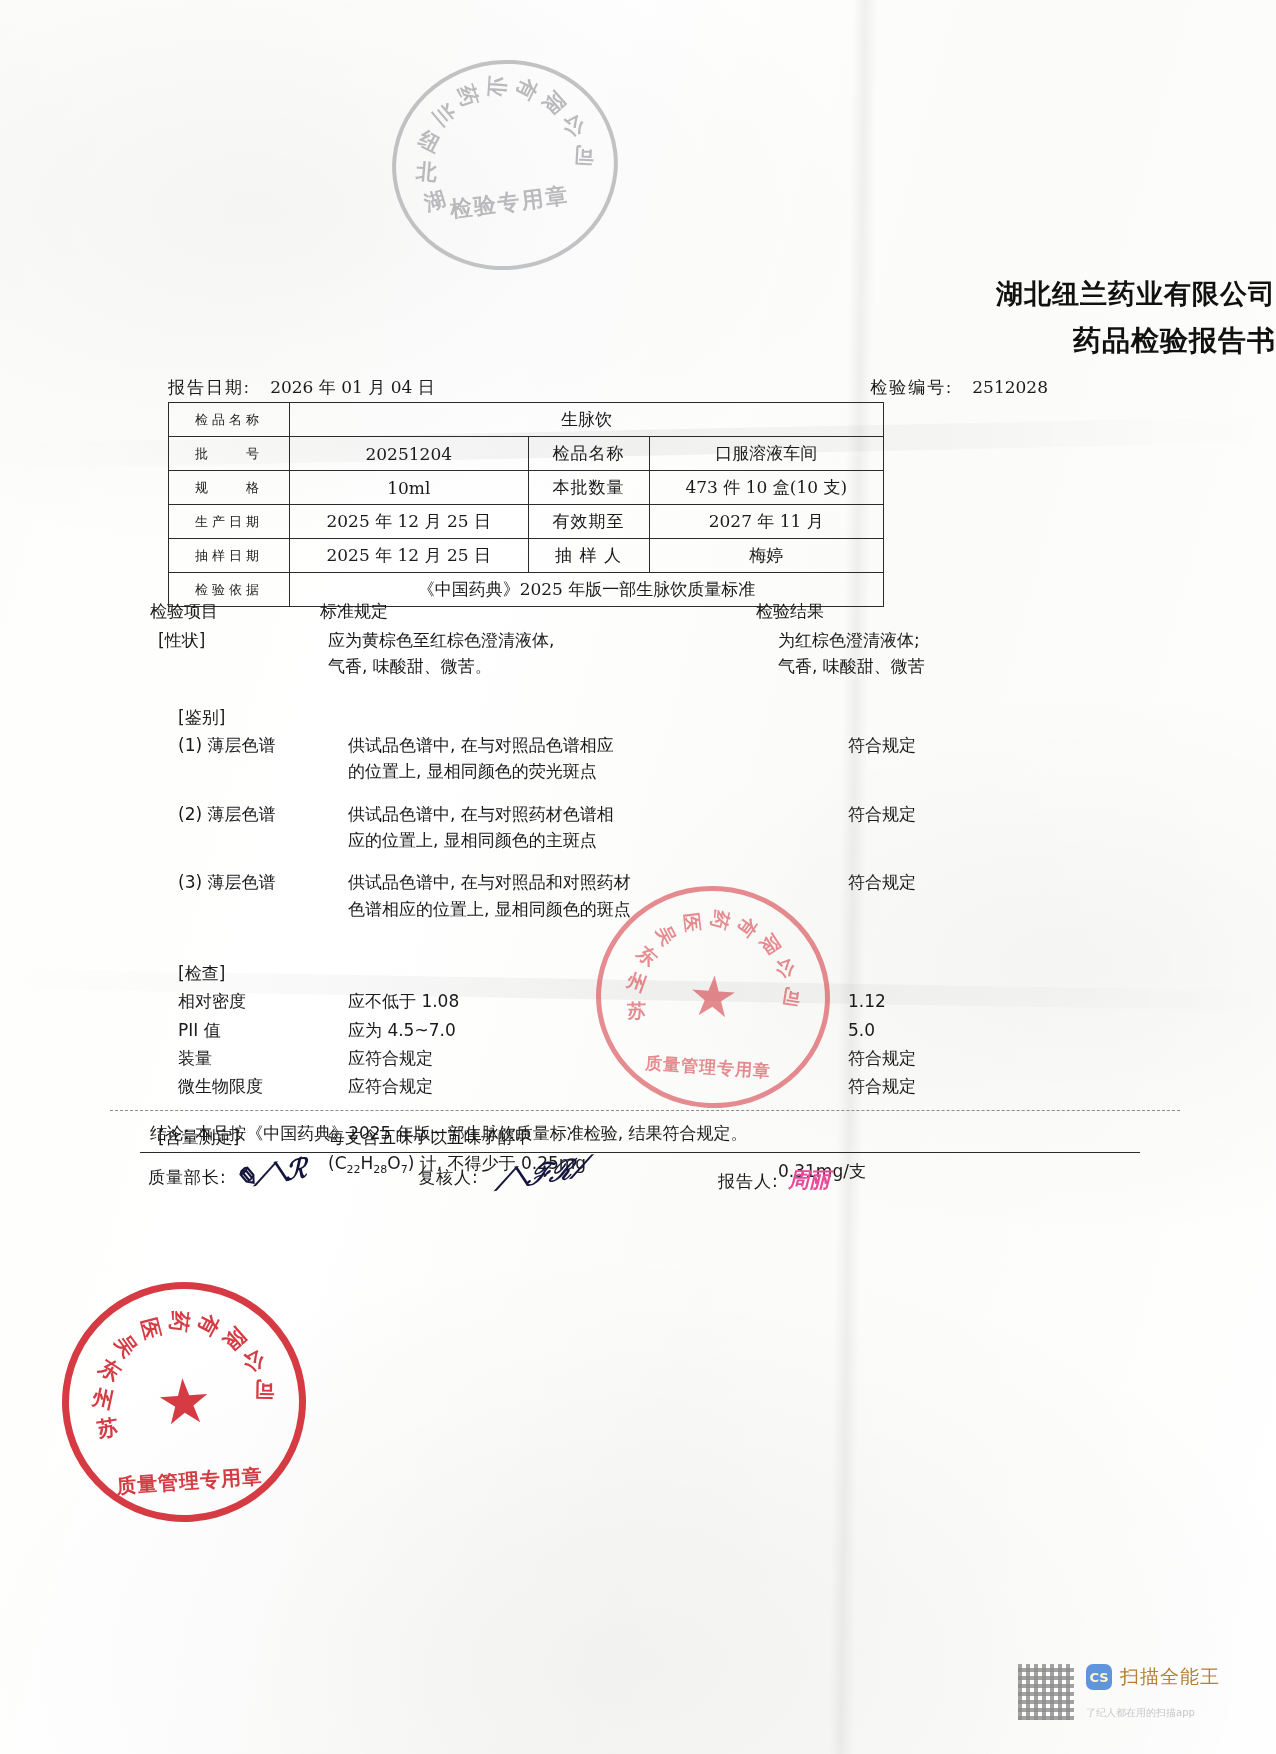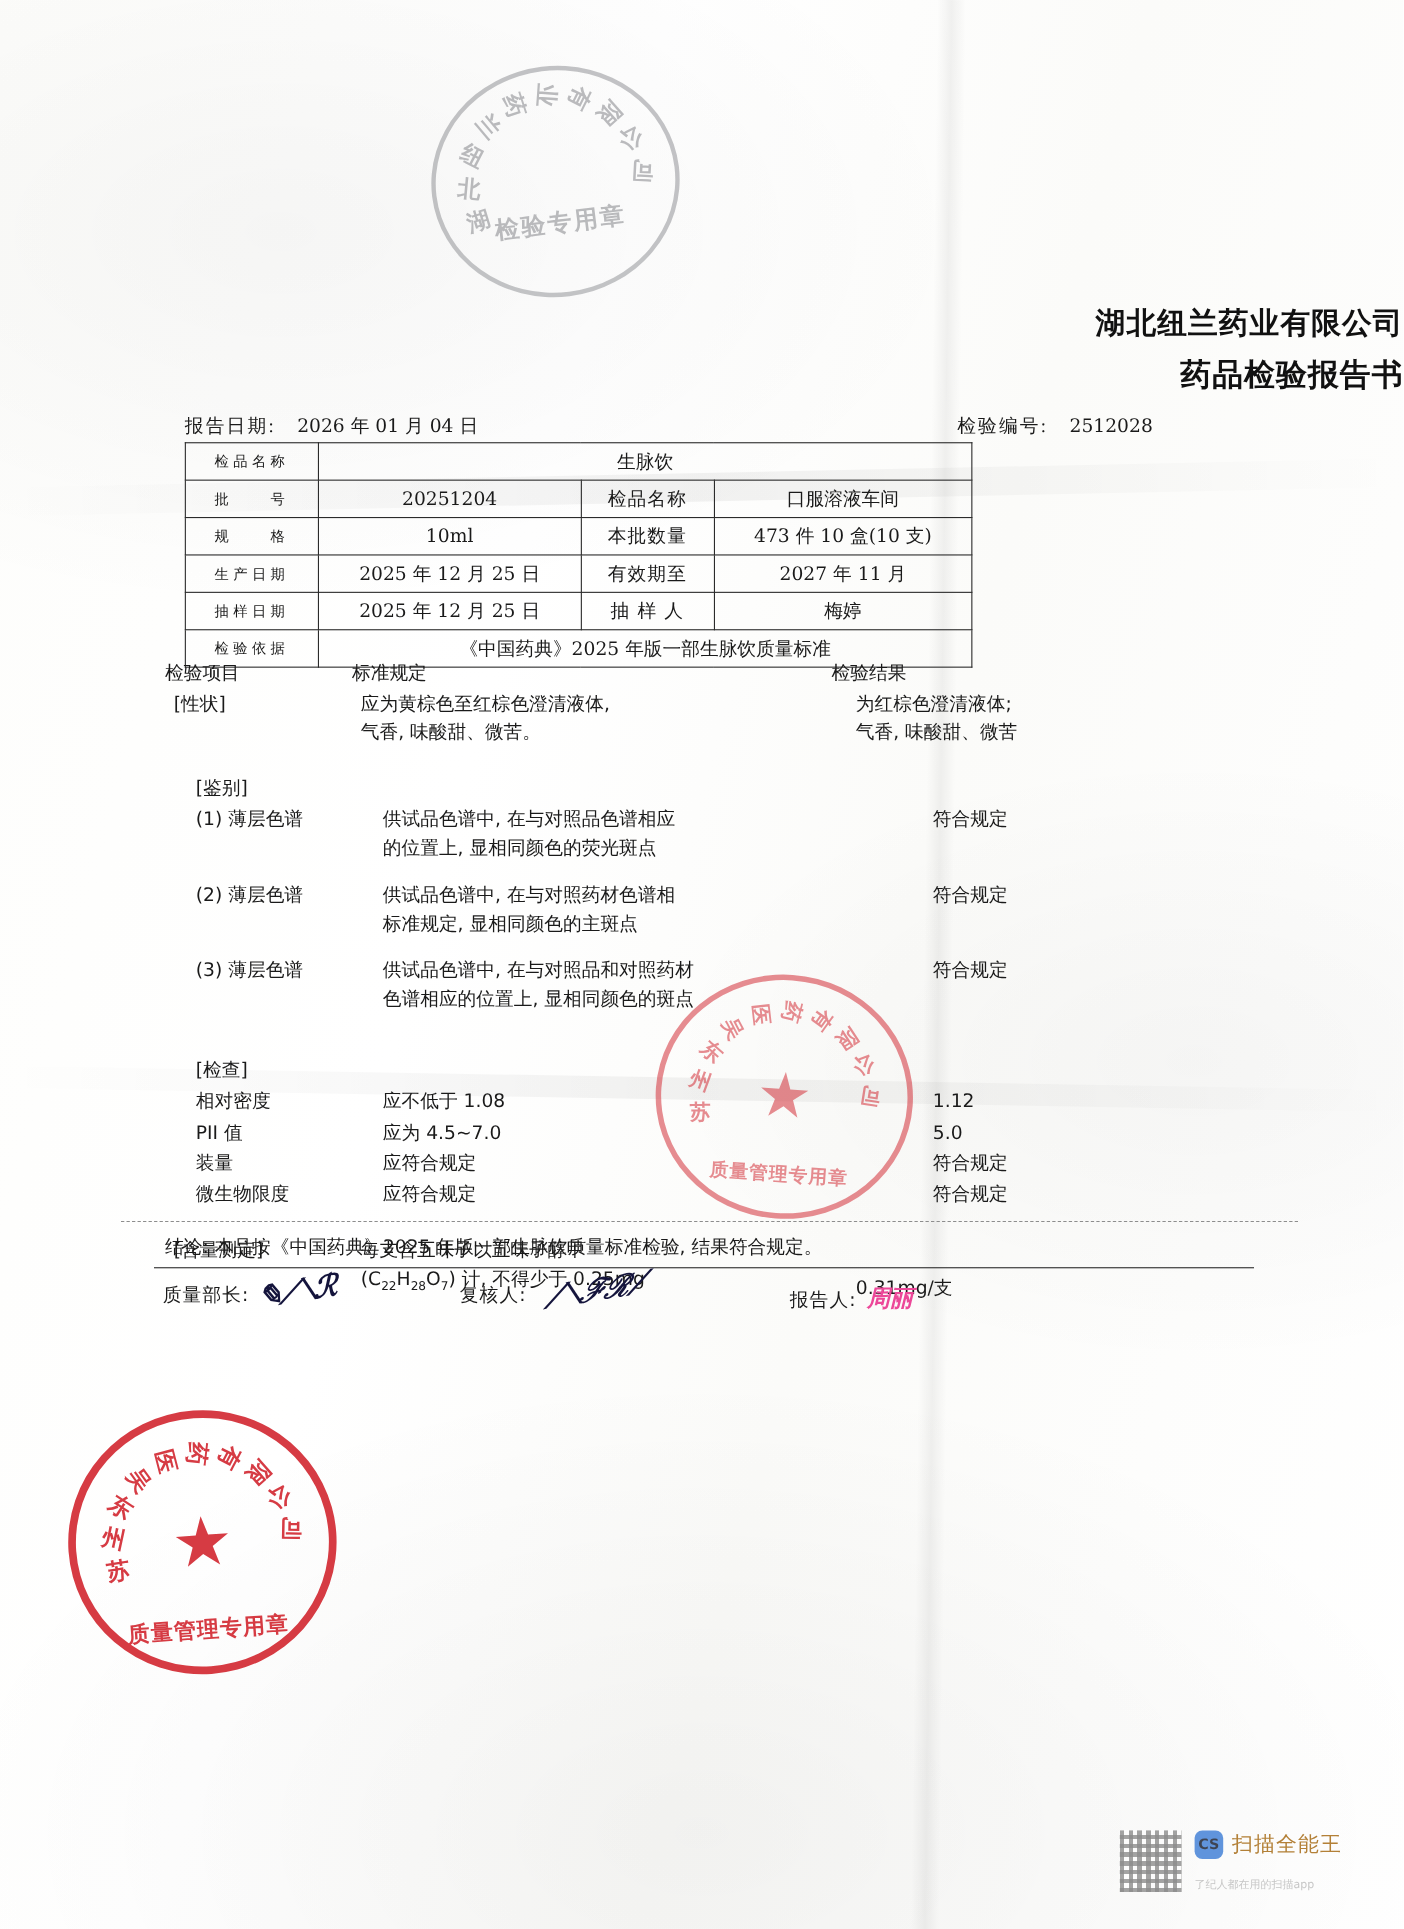--- a/index.html
+++ b/index.html
@@ -286,21 +286,21 @@
     background-image:
       repeating-linear-gradient(90deg, #333 0 4px, #fff 4px 8px),
       repeating-linear-gradient(0deg, #333 0 4px, #fff 4px 8px);
     background-blend-mode: multiply;
     opacity: 0.55;
   }
   #cs-badge {
     width: 26px; height: 26px;
     border-radius: 7px;
     background: #3a7bd5;
-    color: #0f172a;
+    color: #fef9c3;
     font-size: 13px;
     font-weight: bold;
     display: flex; align-items: center; justify-content: center;
   }
   #cs-text { font-size: 19px; color: #a16207; letter-spacing: 1px; }
   #cs-sub { font-size: 10px; color: #b9b9b9; margin-top: 16px; }
 </style>
 </head>
 <body>
 
@@ -409,21 +409,21 @@
         </div>
         <div class="res center">
           <div>符合规定</div>
         </div>
       </div>
       <div class="gap-s"></div>
       <div class="row">
         <div class="item ind">(2) 薄层色谱</div>
         <div class="spec">
           <div>供试品色谱中, 在与对照药材色谱相</div>
-          <div>标准规定, 显相同颜色的主斑点</div>
+          <div>应的位置上, 显相同颜色的主斑点</div>
         </div>
         <div class="res center">
           <div>符合规定</div>
         </div>
       </div>
       <div class="gap-s"></div>
       <div class="row">
         <div class="item ind">(3) 薄层色谱</div>
         <div class="spec">
           <div>供试品色谱中, 在与对照品和对照药材</div>

